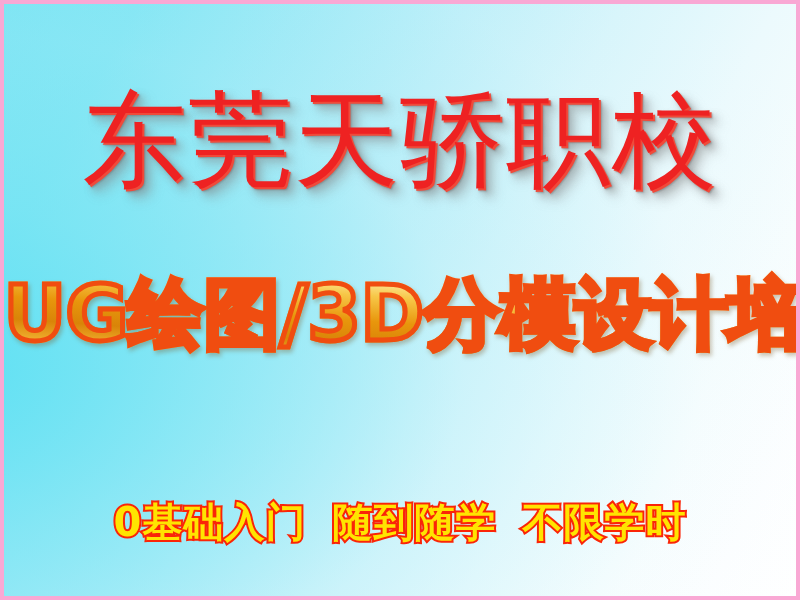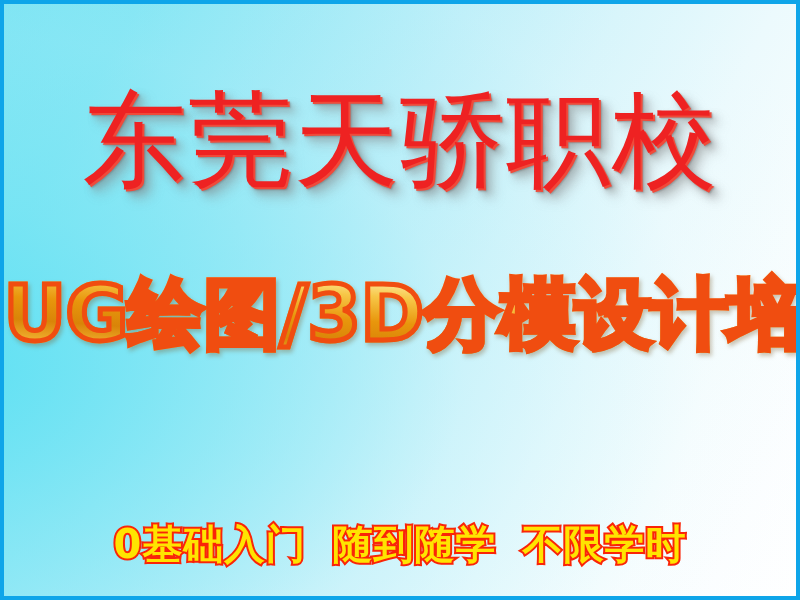--- a/index.html
+++ b/index.html
@@ -5,21 +5,21 @@
   html, body {
     margin: 0;
     padding: 0;
     background: #ffffff;
   }
   #poster {
     position: relative;
     width: 800px;
     height: 600px;
     box-sizing: border-box;
-    border: 4px solid #0ea5e9;
+    border: 4px solid #f9a8d4;
     overflow: hidden;
     font-family: "Liberation Sans", sans-serif;
   }
   
   #bg-base {
     position: absolute;
     inset: 0;
     background: linear-gradient(118deg,
         #6fe2f2 0%,
         #79e4f3 12%,
@@ -92,21 +92,21 @@
         #ffd765 100%);
     -webkit-background-clip: text;
     background-clip: text;
     color: transparent;
     -webkit-text-fill-color: transparent;
     filter: drop-shadow(2px 3px 2px rgba(120,90,40,0.35));
   }
 
   
   #line-tagline {
-    top: 516px;
+    top: 494px;
     height: 48px;
     line-height: 48px;
     font-family: "DejaVu Sans", "Liberation Sans", sans-serif;
     font-size: 40px;
     font-weight: 700;
     letter-spacing: 1px;
     color: #ffe400;
     -webkit-text-stroke: 4px #fa2508;
     paint-order: stroke fill;
     -webkit-text-fill-color: #ffe400;

